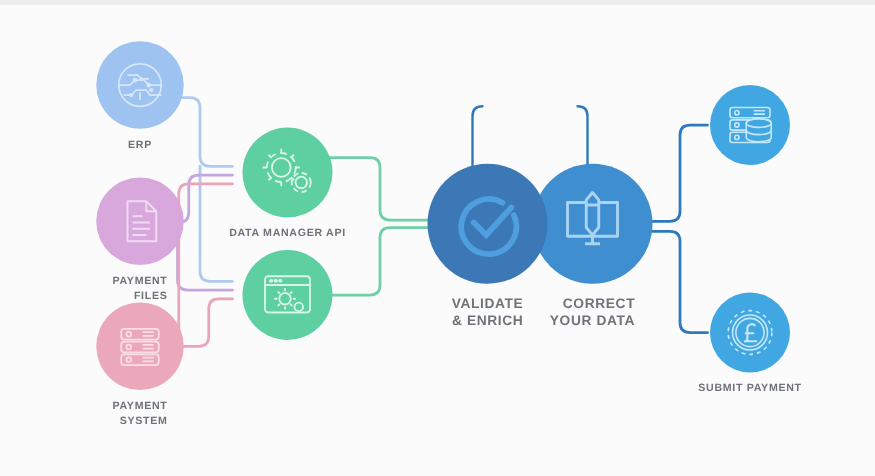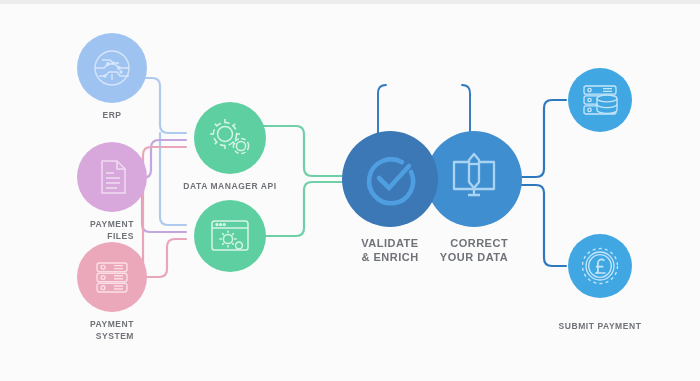--- a/index.html
+++ b/index.html
@@ -261,21 +261,21 @@
           <path d="M18 18.5 v11.5 a10 3.4 0 0 0 20 0 V18.5"></path>
           <ellipse cx="28" cy="18.5" rx="10" ry="3.4"></ellipse>
         </g>
         <g fill="none" stroke="#c6e6f9" stroke-width="1.3">
           <path d="M18 24.3 a10 3.4 0 0 0 20 0"></path>
         </g>
       </svg>
     </div>
   </div>
 
-  <div class="node" style="left:535px; top:234px; width:130px;gap:16px;">
+  <div class="node" style="left:535px; top:234px; width:130px;">
     <div class="circle" style="width:64px;height:64px;background:#41a7e3;">
       <svg width="44" height="44" viewBox="0 0 44 44">
         <g fill="none" stroke="#c6e6f9" stroke-width="1.3">
           <circle cx="22" cy="22" r="17.5" stroke-dasharray="3.1 3.1"></circle>
           <circle cx="22" cy="22" r="14"></circle>
           <circle cx="22" cy="22" r="11.3"></circle>
           <path d="M18 29 h9 M18.5 22.6 h6.2
                    M25.8 16.2 a3.6 3.6 0 0 0 -5.9 2.9 v7.2
                    a2.5 2.5 0 0 1 -1.9 2.9" stroke-width="1.7" stroke-linecap="round"></path>
         </g>

